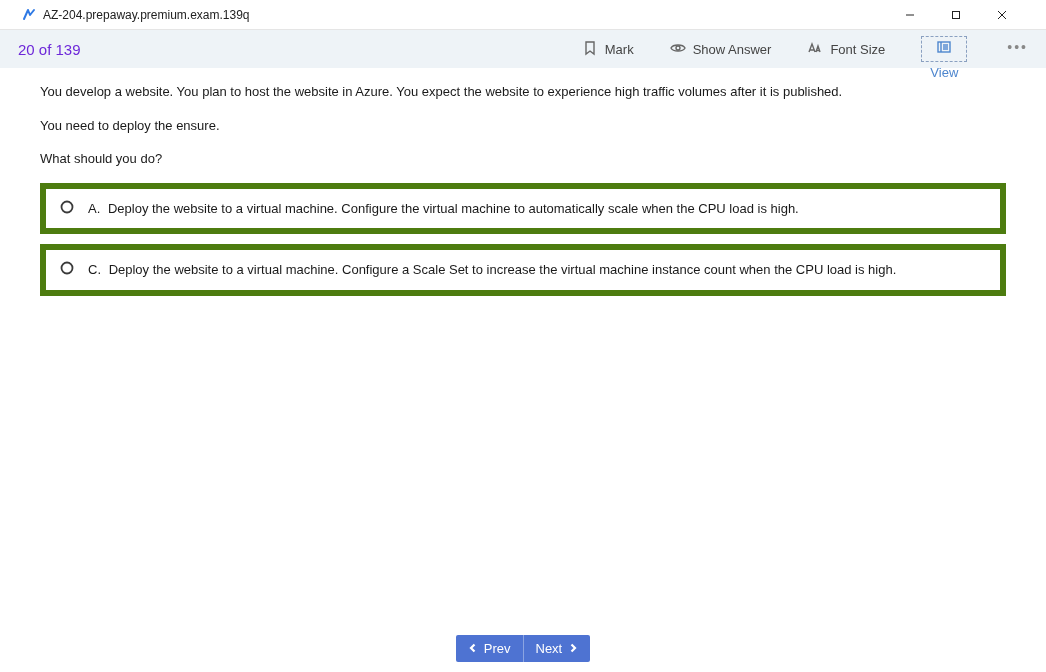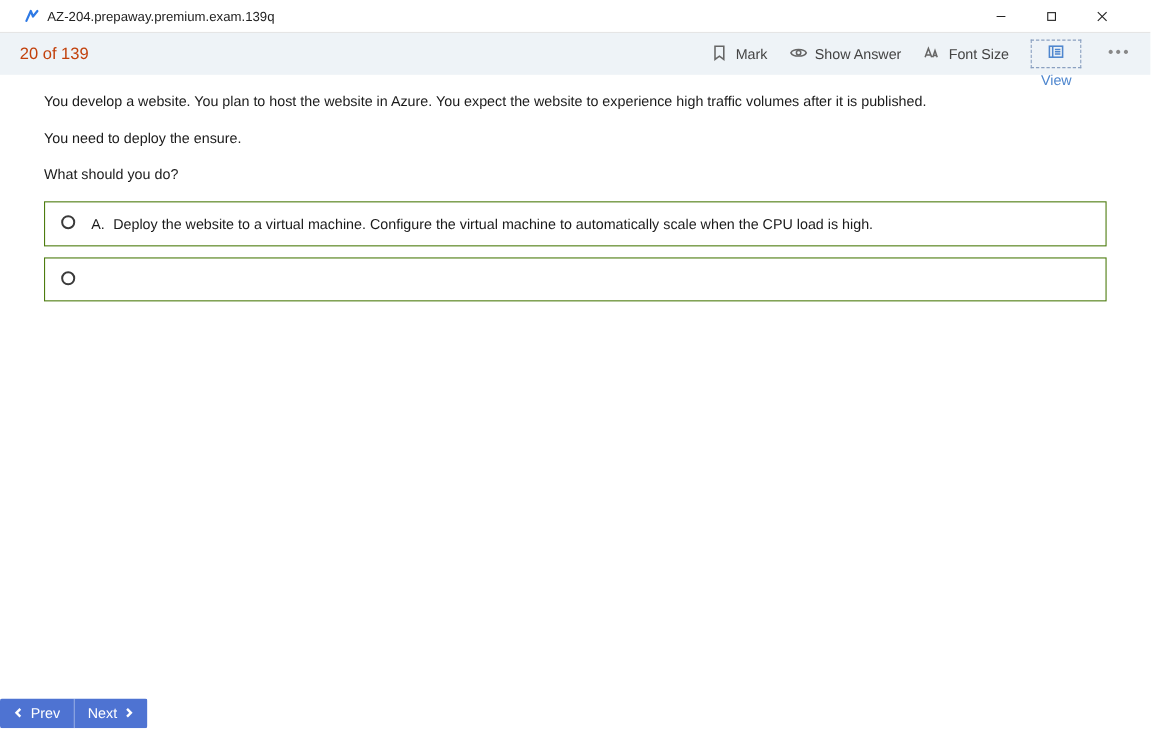--- a/index.html
+++ b/index.html
@@ -44,25 +44,25 @@
 
     .toolbar {
       height: 38px;
       background: #eef3f7;
       display: flex;
       align-items: center;
       padding: 0 0 0 18px;
       color: #8a8a8a;
       font-size: 15px;
     }
-    .toolbar .counter { flex: 1; color: #c2410c; }
+    .toolbar .counter { flex: 1; color: #6d28d9; }
     .toolbar .actions {
       display: flex;
       align-items: center;
-      gap: 20px;
+      gap: 36px;
       padding-right: 14px;
     }
     .tb-action {
       display: flex;
       align-items: center;
       gap: 7px;
       color: #555;
       font-size: 13px;
       cursor: pointer;
       height: 26px;
@@ -89,41 +89,41 @@
       flex: 1;
       padding: 14px 40px 10px;
       overflow: auto;
       font-size: 13px;
       color: #1a1a1a;
     }
     .q-para { margin-bottom: 14px; line-height: 1.5; }
 
     .answers { margin-top: 6px; }
     .answer {
-      border: 1px solid #4d7c0f;
+      border: 6px solid #4d7c0f;
       padding: 10px 14px;
       display: flex;
       align-items: flex-start;
       margin-bottom: 10px;
       cursor: pointer;
     }
     .answer .radio {
       flex-shrink: 0;
       margin-top: 1px;
       margin-right: 14px;
     }
     .answer .radio svg { stroke: #3a3a3a; fill: none; stroke-width: 1.8; }
     .answer .letter { margin-right: 4px; }
     .answer .text { line-height: 1.5; }
 
     .footer {
       height: 48px;
       display: flex;
       align-items: center;
-      justify-content: flex-start;
+      justify-content: center;
     }
     .nav-btns {
       display: flex;
       border-radius: 2px;
       overflow: hidden;
     }
     .nav-btn {
       background: #4e73d2;
       color: #fff;
       font-size: 13px;
@@ -219,20 +219,21 @@
     <div class="answer">
       <span class="radio"><svg width="14" height="14" viewBox="0 0 14 14">
             <circle cx="7" cy="7" r="5.5"></circle>
           </svg></span>
       <span class="text"><span class="letter">A.</span>&nbsp;<span>Deploy the website to a virtual machine. Configure the virtual machine to automatically scale when the CPU load is high.</span></span>
     </div>
     <div class="answer">
       <span class="radio"><svg width="14" height="14" viewBox="0 0 14 14">
             <circle cx="7" cy="7" r="5.5"></circle>
           </svg></span>
+      <span class="text"><span class="letter">C.</span>&nbsp;<span>Deploy the website to a virtual machine. Configure a Scale Set to increase the virtual machine instance count when the CPU load is high.</span></span>
     </div>
   </div>
 </div>
 
 <div class="footer">
   <div class="nav-btns">
     <div class="nav-btn prev">
       <span><svg viewBox="0 0 10 10">
             <path d="M6.5 1.5 L3 5 L6.5 8.5"></path>
           </svg></span>

